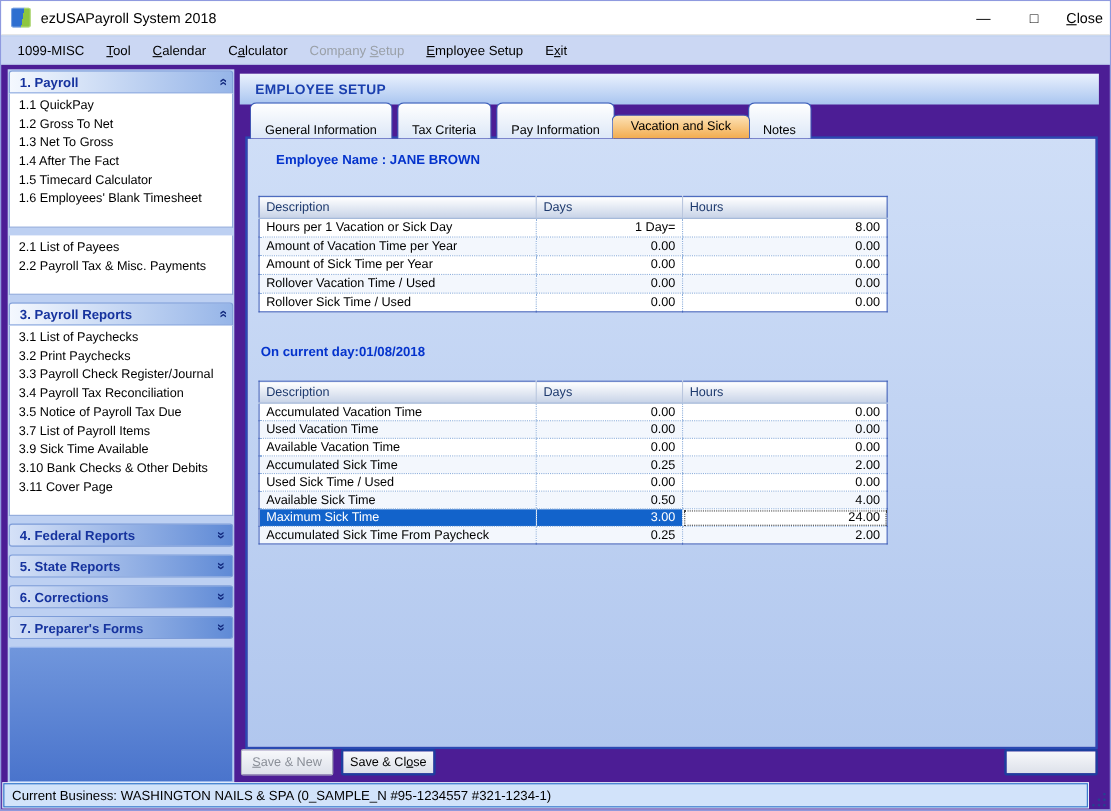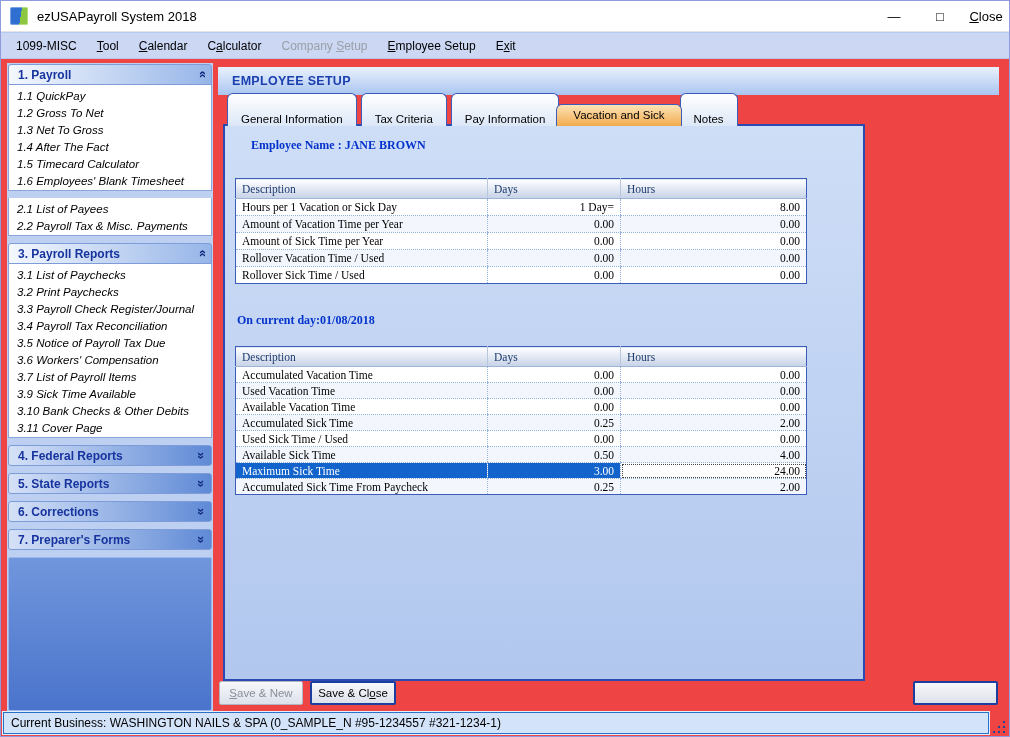--- a/index.html
+++ b/index.html
@@ -16,39 +16,39 @@
   .titlebar{position:absolute;left:0;top:0;right:0;height:31px;background:#ffffff;display:flex;align-items:center;border-bottom:1px solid #e4e4e4;}
   .app-icon{width:18px;height:18px;margin-left:9px;border-radius:2px;background:linear-gradient(100deg,#2e6fd0 58%,#8dc63f 58%);box-shadow:inset 0 0 0 1px rgba(255,255,255,.35);}
   .title-text{margin-left:9px;font-size:13px;}
   .win-controls{margin-left:auto;display:flex;height:100%;}
   .winbtn{width:46px;height:100%;display:flex;align-items:center;justify-content:center;font-size:13px;cursor:default;}
   
   .menubar{position:absolute;left:0;top:32px;right:0;height:26px;background:#cbd7f3;border-bottom:1px solid #b9c6ea;display:flex;align-items:center;padding-left:5px;font-size:12px;}
   .menu-item{padding:4px 10px;white-space:nowrap;}
   .menu-item.disabled{color:#9aa0a8;}
   
-  #app{position:absolute;left:0;top:58px;right:0;bottom:0;background:#ef4444;}
+  #app{position:absolute;left:0;top:58px;right:0;bottom:0;background:#4c1d95;}
   
   .sidebar{position:absolute;left:6px;top:4px;width:206px;bottom:24px;display:flex;flex-direction:column;gap:7px;background:#bdd0f2;padding:1px;}
   .side-section{display:flex;flex-direction:column;flex:0 0 auto;}
   .side-header{height:21px;flex:0 0 21px;display:flex;align-items:center;padding:0 6px 0 9px;font-weight:bold;font-size:12px;color:#16339e;border:1px solid #7d9cd8;cursor:default;}
   .side-header.expanded{background:linear-gradient(to right,#f4f8fe,#96b5e8);border-radius:3px 3px 0 0;}
   .side-header.collapsed{background:linear-gradient(to right,#d5e1f7,#5f8ad6);border-radius:3px;}
-  .side-panel{background:#ffffff;border:1px solid #8aa6da;border-top:none;padding:3px 0 0;font-style:italic;}
+  .side-panel{background:#ffffff;border:1px solid #8aa6da;border-top:none;padding:3px 0 16px;}
   .side-item{height:17px;line-height:17px;padding-left:8px;font-size:11.5px;white-space:nowrap;overflow:hidden;}
   .chev{margin-left:auto;font-weight:bold;color:#12297e;font-size:13px;line-height:1;}
   .chev.up{transform:rotate(-90deg);}
   .chev.down{transform:rotate(90deg);}
   .side-filler{flex:1 1 auto;background:linear-gradient(to bottom,#7096dc,#4a74cc);border:1px solid #9ab6ec;border-radius:2px;}
   
   .main-header{position:absolute;left:217px;top:8px;width:781px;height:28px;background:linear-gradient(to bottom,#eaf1fd,#a9c5f0);display:flex;align-items:center;padding-left:14px;font-weight:bold;font-size:12.5px;color:#1a3fae;letter-spacing:.3px;}
   .tab-strip{position:absolute;left:226px;top:45px;height:22px;display:flex;align-items:flex-end;z-index:3;}
   .tab{height:32px;line-height:18px;padding:16px 13px;border:1px solid #3b5cb8;border-bottom:none;border-radius:6px 6px 0 0;background:linear-gradient(#ffffff,#dce7f7);font-size:11.5px;margin-right:4px;cursor:default;white-space:nowrap;}
   .tab.active{height:22px;line-height:21px;background:linear-gradient(#fde3b7,#f2ab4e);position:relative;z-index:4;margin-left:-7px;margin-right:-2px;padding:0 16px;}
-  .panel{position:absolute;left:222px;top:65px;width:642px;height:557px;border:2px solid #2a4ab2;background:linear-gradient(#cfdef7,#b1c7ee);z-index:2;font-family:Liberation Serif, serif;}
+  .panel{position:absolute;left:222px;top:65px;width:775px;height:557px;border:2px solid #2a4ab2;background:linear-gradient(#cfdef7,#b1c7ee);z-index:2;}
   .employee-name{position:absolute;left:26px;top:12px;font-weight:bold;font-size:12px;color:#0433cc;}
   .current-day{position:absolute;left:12px;top:187px;font-weight:bold;font-size:12px;color:#0433cc;}
   .tbl1{position:absolute;left:10px;top:52px;width:572px;}
   .tbl2{position:absolute;left:10px;top:220px;width:572px;}
   
   table.grid{border-collapse:collapse;width:100%;background:#fff;border:1px solid #3b5cb8;font-size:11.5px;table-layout:fixed;}
   col.col-desc{width:252px;} col.col-days{width:133px;}
   .grid th{background:linear-gradient(#ffffff,#c6d2e7);color:#1e3a6e;font-weight:normal;text-align:left;height:20px;padding:0 6px;border-left:1px solid #b9c6de;border-bottom:1px solid #9eb4d6;}
   .grid th:first-child{border-left:none;}
   .grid td{height:17px;padding:0 6px;border-left:1px dotted #8fb0dc;border-bottom:1px dotted #8fb0dc;background:#fff;white-space:nowrap;overflow:hidden;}
@@ -121,21 +121,20 @@
         <div class="side-header expanded">
           <span>3. Payroll Reports</span>
           <span class="chev up">»</span>
         </div>
         <div class="side-panel">
           <div class="side-item">3.1 List of Paychecks</div>
           <div class="side-item">3.2 Print Paychecks</div>
           <div class="side-item">3.3 Payroll Check Register/Journal</div>
           <div class="side-item">3.4 Payroll Tax Reconciliation</div>
           <div class="side-item">3.5 Notice of Payroll Tax Due</div>
-          <div class="side-item">3.6 Workers' Compensation</div>
           <div class="side-item">3.7 List of Payroll Items</div>
           <div class="side-item">3.9 Sick Time Available</div>
           <div class="side-item">3.10 Bank Checks &amp; Other Debits</div>
           <div class="side-item">3.11 Cover Page</div>
         </div>
       </div>
       <div class="side-section">
         <div class="side-header collapsed">
           <span>4. Federal Reports</span>
           <span class="chev down">»</span>

